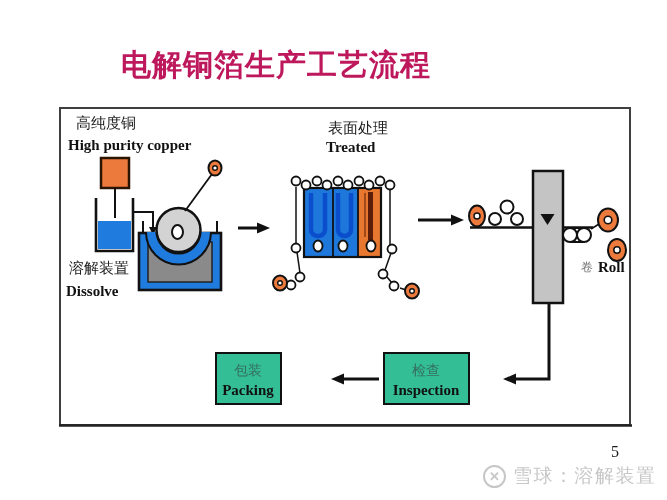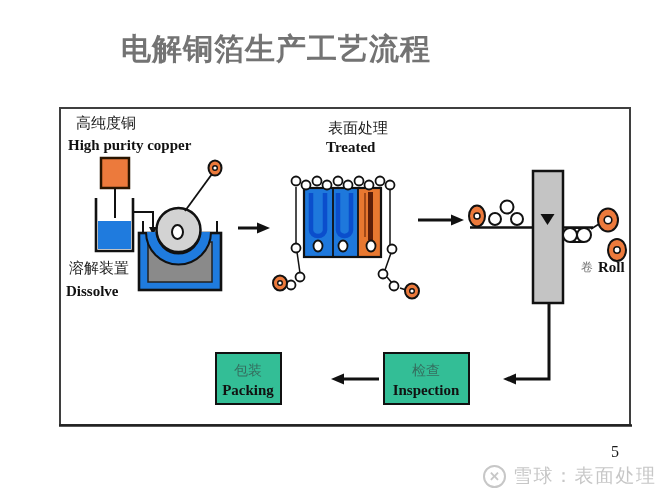--- a/index.html
+++ b/index.html
@@ -1,20 +1,20 @@
 <!DOCTYPE html>
 <html><head>
 <meta charset="utf-8">
 <style>
   html,body{margin:0;padding:0;}
   body{width:667px;height:500px;background:#ffffff;position:relative;overflow:hidden;
        font-family:"Liberation Serif",serif;}
   .page{position:absolute;inset:0;background:#fff;}
-  .title{position:absolute;left:121px;top:29px;margin:0;font-size:30px;font-weight:bold;
-         color:#737373;letter-spacing:1px;font-family:"Liberation Serif",serif;white-space:nowrap;}
+  .title{position:absolute;left:121px;top:45px;margin:0;font-size:30px;font-weight:bold;
+         color:#be185d;letter-spacing:1px;font-family:"Liberation Serif",serif;white-space:nowrap;}
   .diagram{position:absolute;left:43px;top:107px;width:573px;height:320px;margin-left:16px;}
   .diagram svg{display:block;}
   .page-number{position:absolute;left:611px;top:443px;font-size:16px;color:#1a1a1a;
                font-family:"Liberation Serif",serif;}
   .watermark{position:absolute;left:483px;top:463px;display:flex;align-items:center;gap:7px;
              color:#c5c5c5;}
   .wm-logo{width:23px;height:23px;border:2.5px solid #c7c7c7;border-radius:50%;
            display:flex;align-items:center;justify-content:center;font-size:13px;font-weight:bold;
            color:#c7c7c7;font-family:"Liberation Sans",sans-serif;box-sizing:border-box;}
   .wm-text{font-size:19px;letter-spacing:1.5px;color:#c7c7c7;
@@ -181,16 +181,16 @@
 
     </svg>
   </div>
 
   <div class="page-number">5</div>
 
   <div class="watermark">
     <span class="wm-logo">
       <span>✕</span>
     </span>
-    <span class="wm-text">雪球：表面处理</span>
+    <span class="wm-text">雪球：溶解装置</span>
   </div>
 
 </div>
 
 </body></html>

